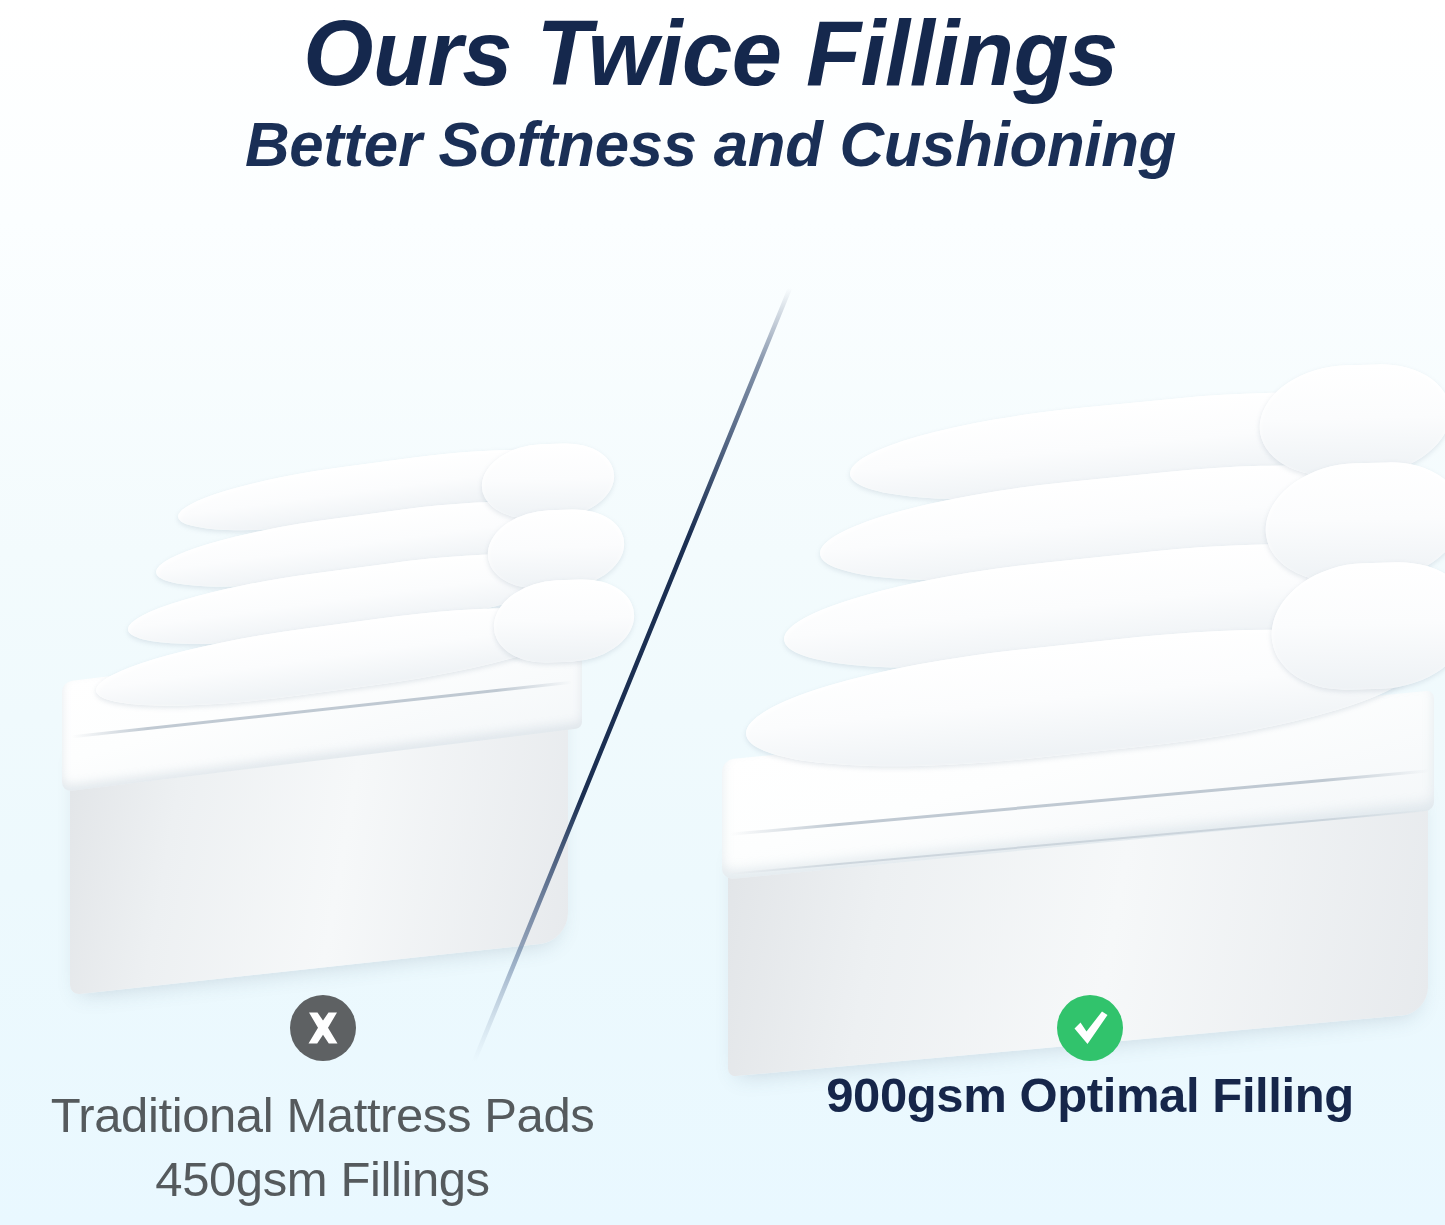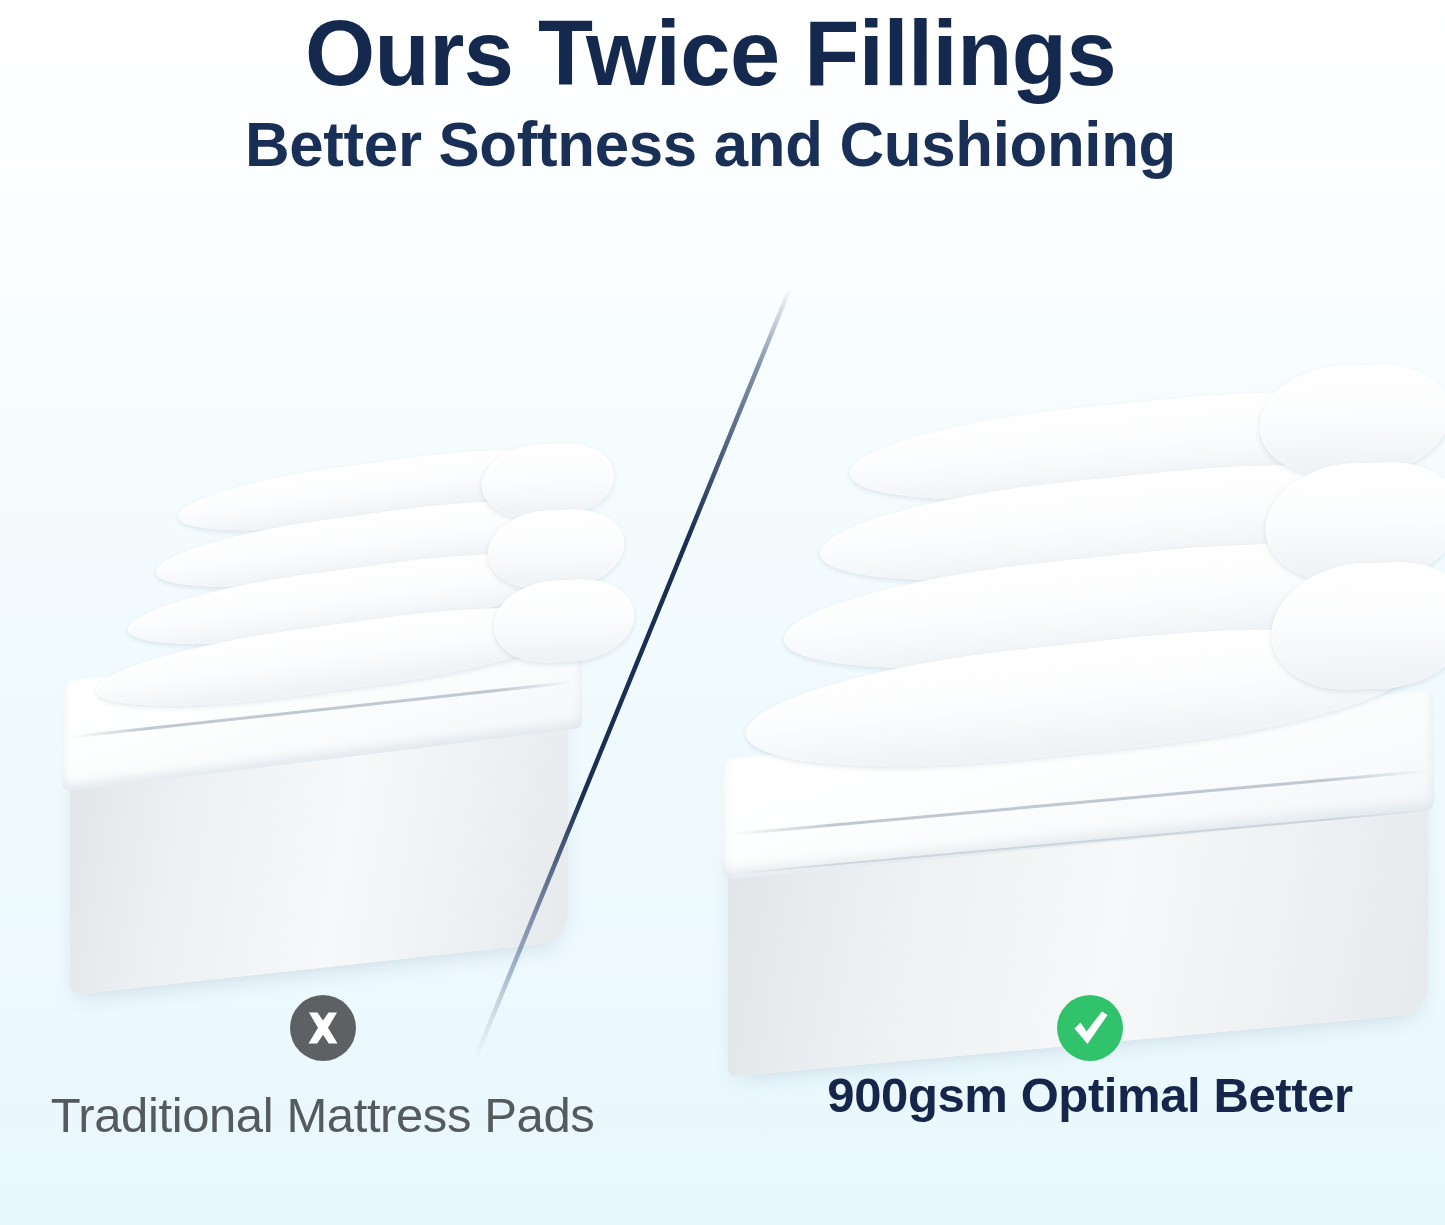--- a/index.html
+++ b/index.html
@@ -19,20 +19,21 @@
   }
 
   
   .headline-block {
     position: absolute;
     top: 0;
     left: 0;
     width: 1421px;
     text-align: center;
     user-select: none;
+    font-style: italic;
   }
   .headline {
     margin: 0;
     padding: 6px 0 0 0;
     font-size: 93px;
     line-height: 1.02;
     font-weight: 700;
     letter-spacing: -0.5px;
     color: #15284d;
     transform: scaleX(0.97);
@@ -211,24 +212,25 @@
     <line x1="790" y1="288" x2="474" y2="1062" stroke="url(#divgrad)" stroke-width="4.5" stroke-linecap="round"></line>
   </svg>
 
   <div class="verdict" id="verdict-left">
     <div class="badge badge-x">
       <svg width="66" height="66" viewBox="0 0 66 66" aria-hidden="true">
         <path d="M19 17.5 L27.5 17.5 L33 25.5 L38.5 17.5 L47 17.5 L38 32.8 L47.5 48.5 L38.8 48.5 L33 39.8 L27.2 48.5 L18.5 48.5 L28 32.8 Z" fill="#ffffff"></path>
       </svg>
     </div>
     <p class="verdict-line1 neg">Traditional Mattress Pads</p>
+    <p class="verdict-line2 neg">450gsm Fillings</p>
   </div>
 
   <div class="verdict" id="verdict-right">
     <div class="badge badge-check">
       <svg width="66" height="66" viewBox="0 0 66 66" aria-hidden="true">
         <path d="M17.5 33.5 L23.5 27.5 L29.5 36.5 L45 16.5 L50.5 20 L30.5 49 Z" fill="#ffffff"></path>
       </svg>
     </div>
-    <p class="verdict-line2 pos">900gsm Optimal Better</p>
+    <p class="verdict-line2 pos">900gsm Optimal Filling</p>
   </div>
 
 </div>
 
 </body></html>

